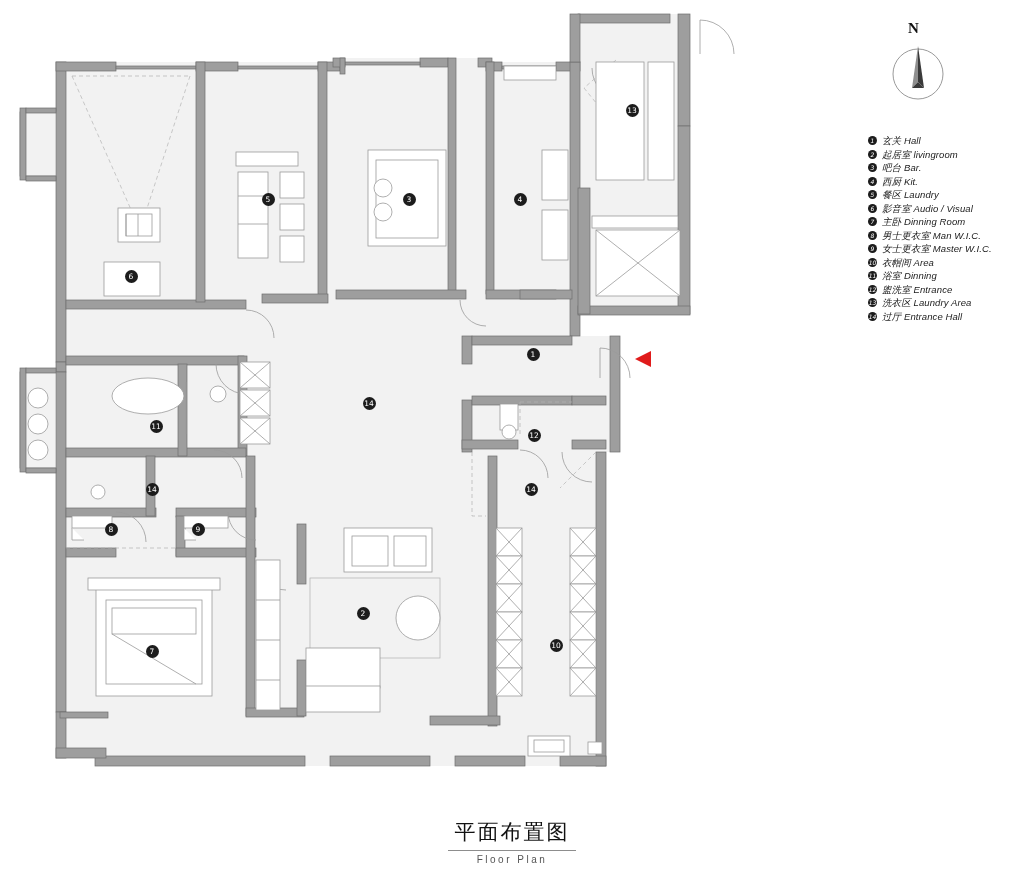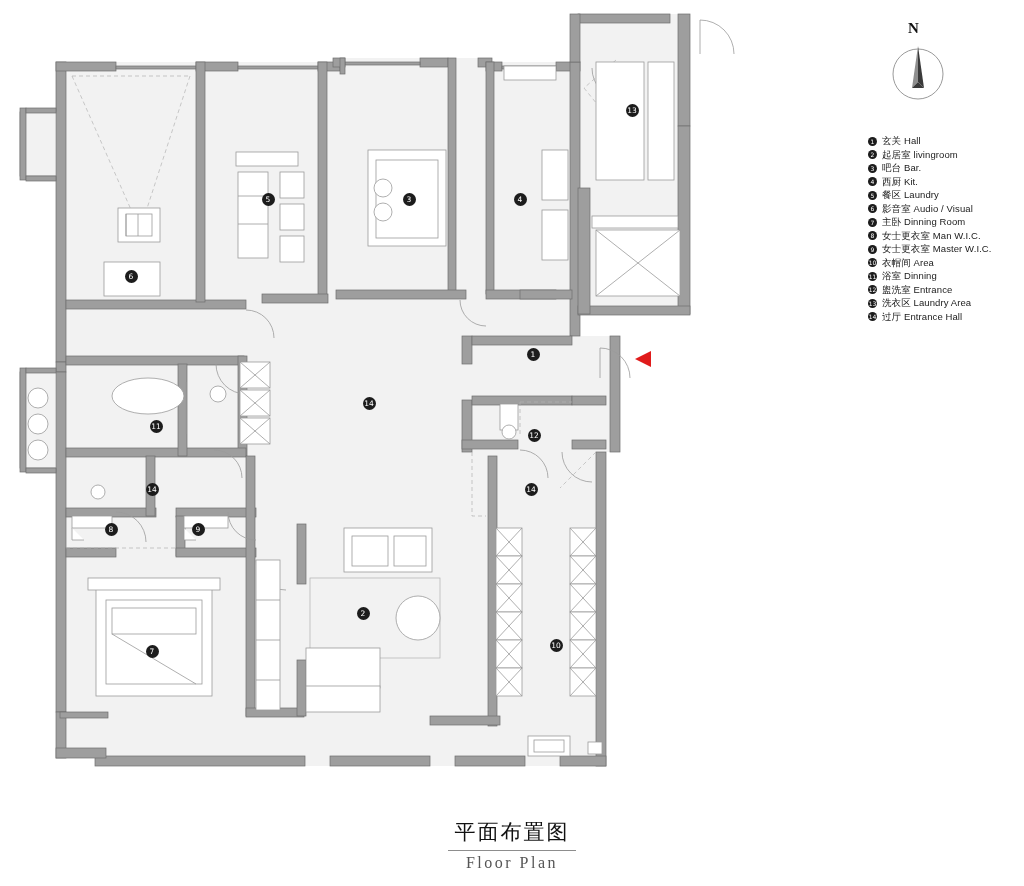--- a/index.html
+++ b/index.html
@@ -24,24 +24,25 @@
 
   
   .legend {
     position: absolute;
     left: 868px;
     top: 135px;
     width: 150px;
   }
   .legend-item {
     display: flex;
-    align-items: center;
+    align-items: flex-start;
     margin-bottom: 2.5px;
     line-height: 11px;
     white-space: nowrap;
+    font-style: italic;
   }
   .num-badge {
     display: inline-block;
     width: 9px;
     height: 9px;
     border-radius: 50%;
     background: #1c1c1c;
     color: #fff;
     font-size: 6px;
     line-height: 9px;
@@ -89,24 +90,24 @@
     color: #111;
     font-family: "DejaVu Sans", sans-serif;
   }
   .title-rule {
     width: 128px;
     height: 1px;
     background: #8d8d8d;
     margin: 4px auto 3px auto;
   }
   .title-en {
-    font-size: 16px;
+    font-size: 10px;
     letter-spacing: 2.5px;
     color: #555;
-    font-family: Liberation Serif, serif;
+    font-family: Liberation Sans, sans-serif;
   }
 
   
   .marker {
     position: absolute;
     width: 13px;
     height: 13px;
     border-radius: 50%;
     background: #1c1c1c;
     color: #fff;
@@ -407,21 +408,21 @@
     <div class="legend-item">
       <span class="num-badge">6</span>
       <span class="legend-text">影音室  Audio / Visual</span>
     </div>
     <div class="legend-item">
       <span class="num-badge">7</span>
       <span class="legend-text">主卧  Dinning Room</span>
     </div>
     <div class="legend-item">
       <span class="num-badge">8</span>
-      <span class="legend-text">女士更衣室  Man W.I.C.</span>
+      <span class="legend-text">男士更衣室  Man W.I.C.</span>
     </div>
     <div class="legend-item">
       <span class="num-badge">9</span>
       <span class="legend-text">女士更衣室  Master W.I.C.</span>
     </div>
     <div class="legend-item">
       <span class="num-badge">10</span>
       <span class="legend-text">衣帽间  Area</span>
     </div>
     <div class="legend-item">

